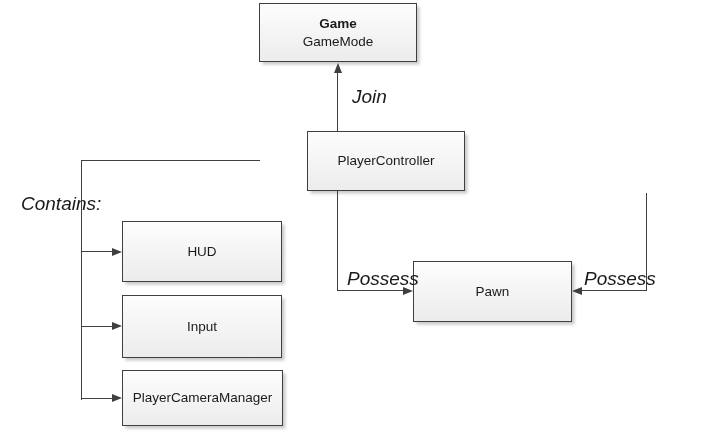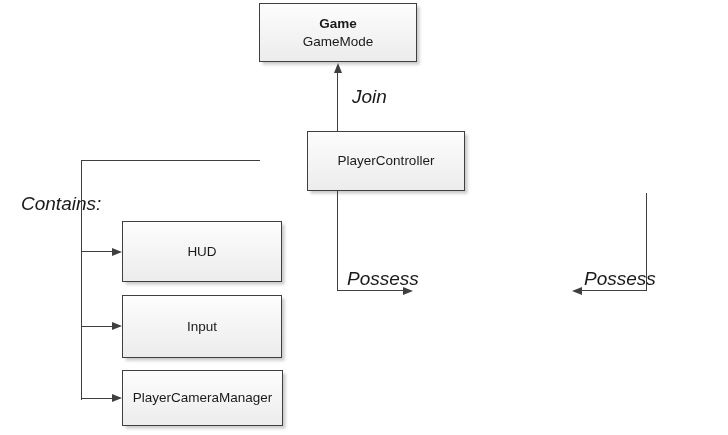--- a/index.html
+++ b/index.html
@@ -80,20 +80,23 @@
   <div class="box multi" style="left:259px; top:3px; width:158px; height:59px;">
     <span class="b-title">Game</span>
     <span>GameMode</span>
   </div>
 
   <div class="box" style="left:259px; top:131px; width:158px; height:60px;margin-left:48px;">
     <span>PlayerController</span>
   </div>
 
 
+  <div class="box" style="left:413px; top:261px; width:159px; height:61px;">
+    <span>Pawn</span>
+  </div>
 
   <div class="box" style="left:122px; top:221px; width:160px; height:61px;">
     <span>HUD</span>
   </div>
 
   <div class="box" style="left:122px; top:370px; width:161px; height:56px;">
     <span>PlayerCameraManager</span>
   </div>
 
   <div class="box" style="left:122px; top:295px; width:160px; height:63px;">

